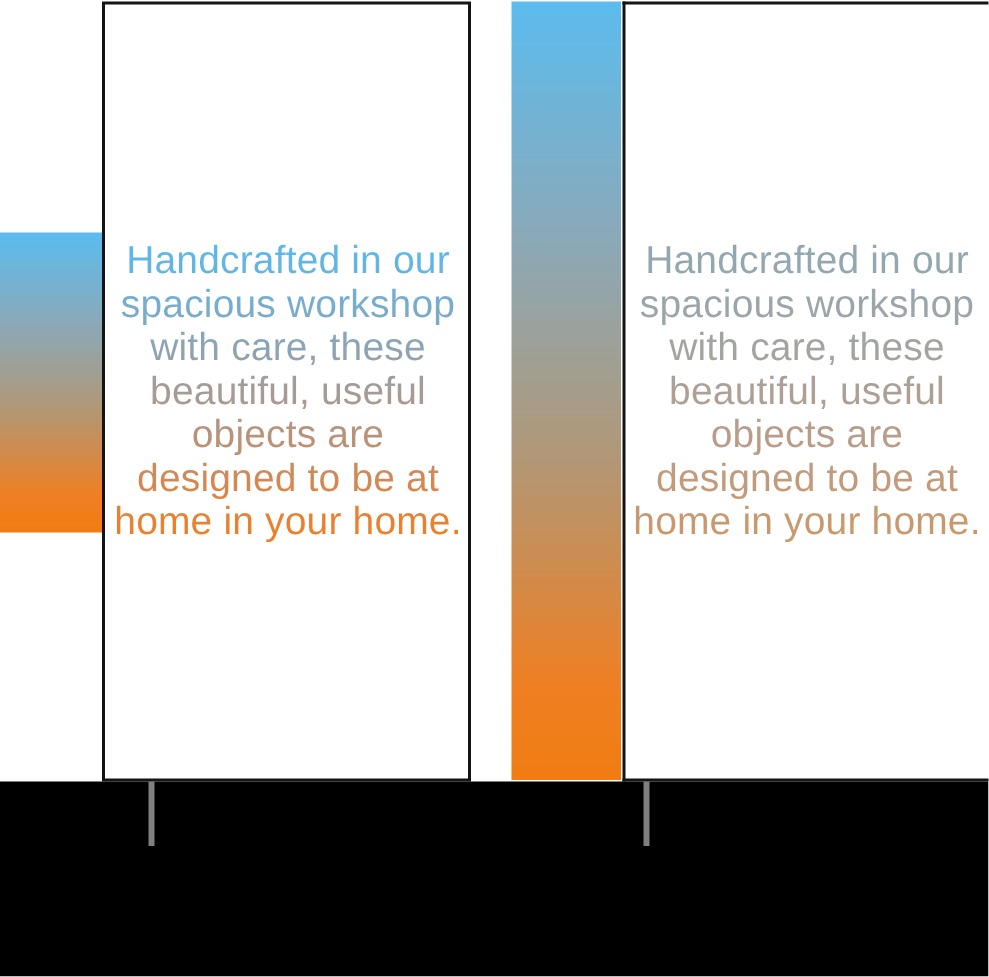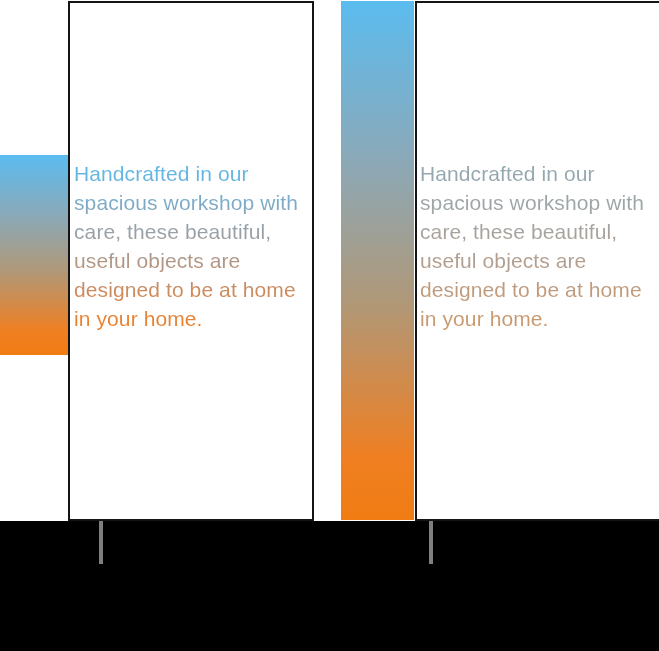--- a/index.html
+++ b/index.html
@@ -79,21 +79,22 @@
   .swatch-right {
     left: 341px;
     top: 1px;
     width: 73px;
     height: 519px;
   }
 
   
   .para {
     position: absolute;
-    font-size: 21px;
+    text-align: center;
+    font-size: 26px;
     line-height: 29px;
     letter-spacing: 0.1px;
     white-space: pre-line;
     -webkit-background-clip: text;
     background-clip: text;
     color: transparent;
     text-decoration: underline;
     -webkit-text-fill-color: transparent;
   }
   .para-left {

